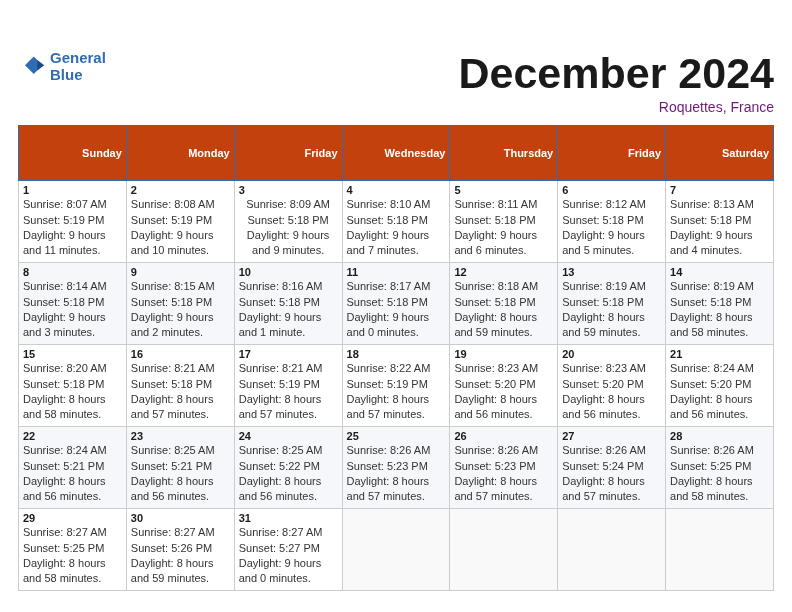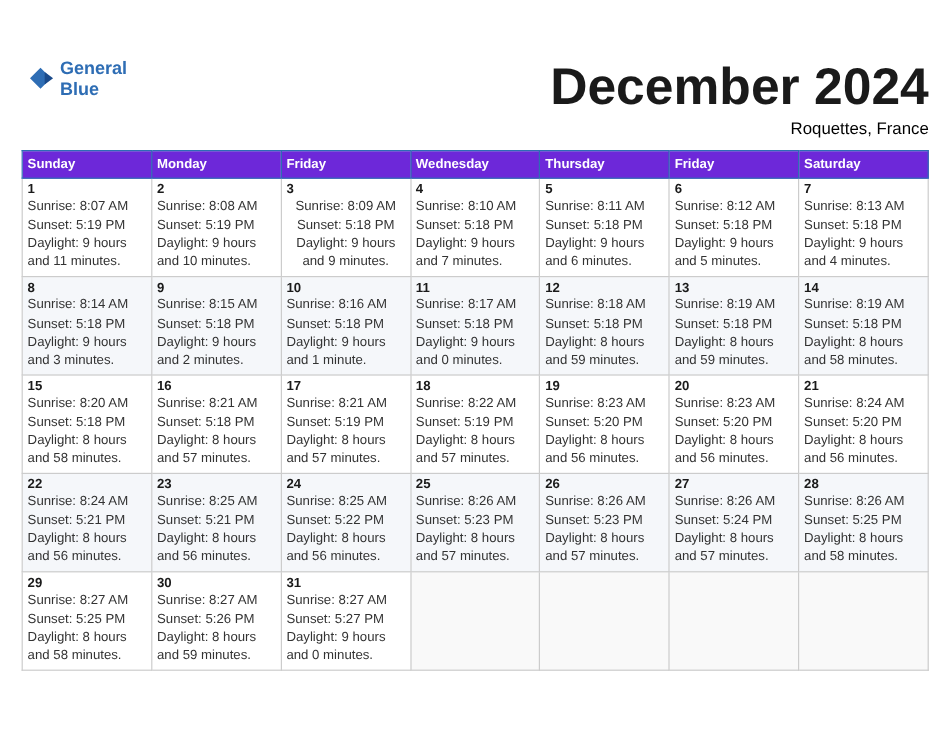--- a/index.html
+++ b/index.html
@@ -45,35 +45,35 @@
       text-align: right;
     }
     .month-title {
       font-size: 43px;
       font-weight: bold;
       color: #1a1a1a;
       line-height: 1.1;
     }
     .location {
       font-size: 14px;
-      color: #000000;
+      color: #701a75;
       margin-top: 2px;
     }
     .calendar {
       width: 100%;
       border-collapse: collapse;
       font-size: 9.5px;
     }
     .calendar thead th {
-      background: #6d28d9;
+      background: #c2410c;
       color: #fff;
       font-size: 11px;
       font-weight: bold;
-      padding: 5px 4px;
-      text-align: left;
+      padding: 21px 4px;
+      text-align: right;
       border: 1px solid #2e6db4;
     }
     .calendar tbody td {
       border: 1px solid #ccc;
       vertical-align: top;
       padding: 3px 4px;
       width: calc(100% / 7);
       height: 82px;
       background: #fff;
     }

